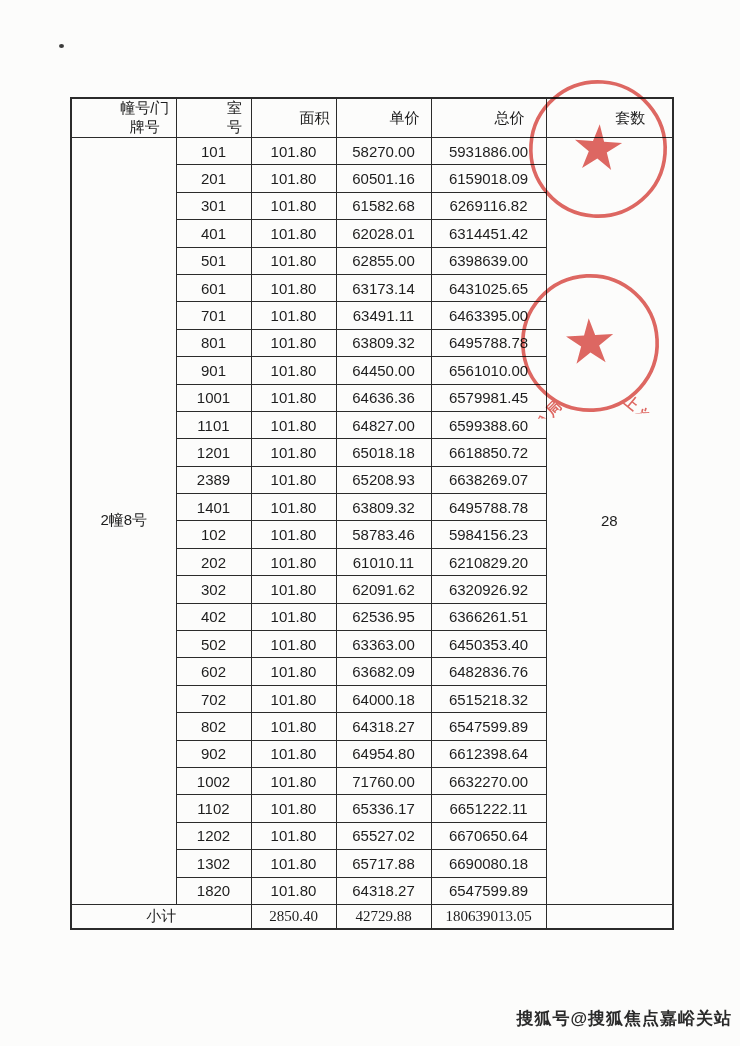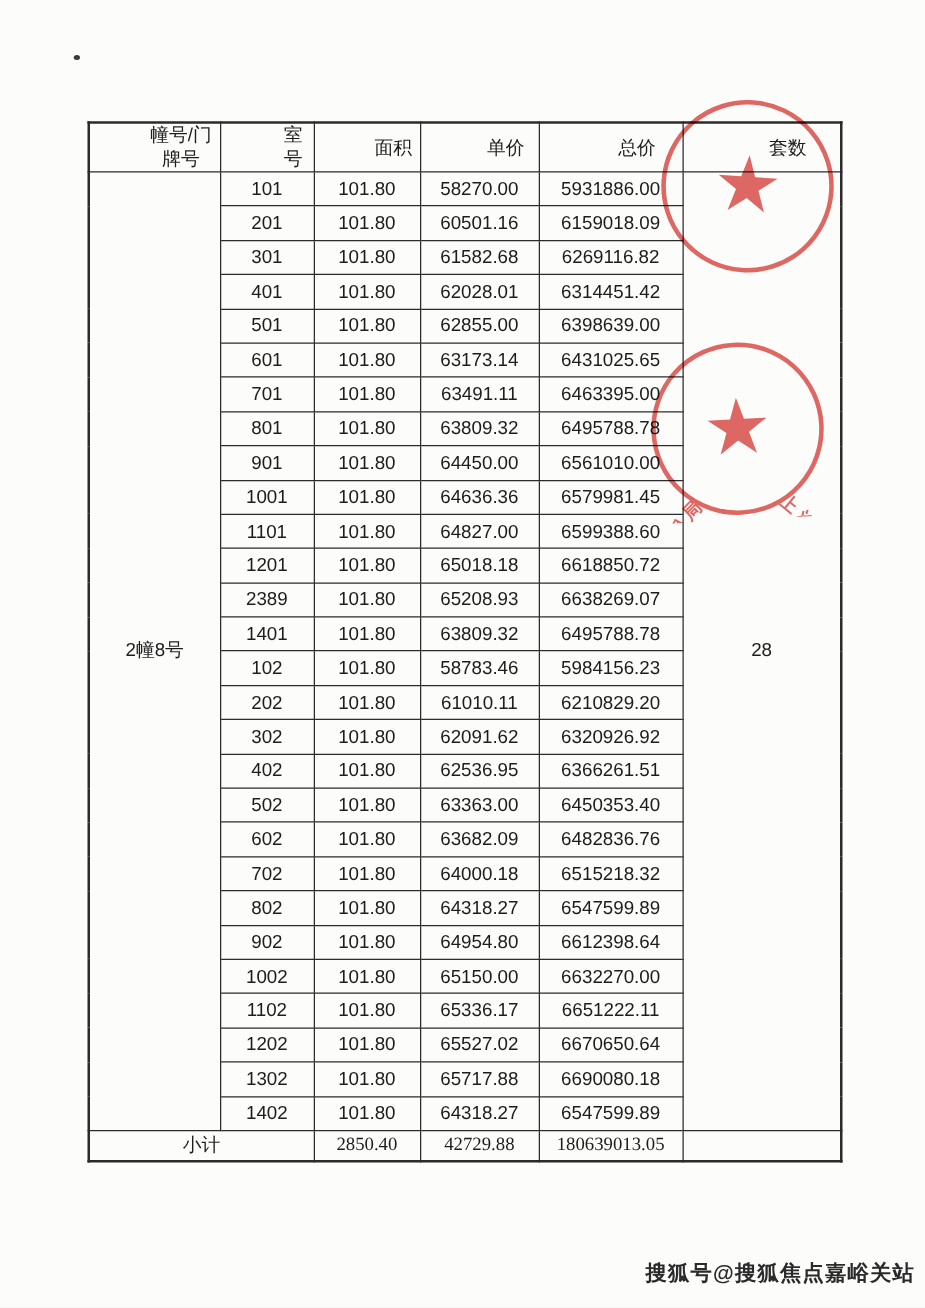--- a/index.html
+++ b/index.html
@@ -236,21 +236,21 @@
         </tr>
         <tr>
           <td>902</td>
           <td>101.80</td>
           <td>64954.80</td>
           <td>6612398.64</td>
         </tr>
         <tr>
           <td>1002</td>
           <td>101.80</td>
-          <td>65150.00</td>
+          <td>71760.00</td>
           <td>6632270.00</td>
         </tr>
         <tr>
           <td>1102</td>
           <td>101.80</td>
           <td>65336.17</td>
           <td>6651222.11</td>
         </tr>
         <tr>
           <td>1202</td>
@@ -258,21 +258,21 @@
           <td>65527.02</td>
           <td>6670650.64</td>
         </tr>
         <tr>
           <td>1302</td>
           <td>101.80</td>
           <td>65717.88</td>
           <td>6690080.18</td>
         </tr>
         <tr>
-          <td>1402</td>
+          <td>1820</td>
           <td>101.80</td>
           <td>64318.27</td>
           <td>6547599.89</td>
         </tr>
       </tbody>
     <tfoot>
       <tr>
         <td colspan="2">小计</td>
         <td>2850.40</td>
         <td>42729.88</td>

